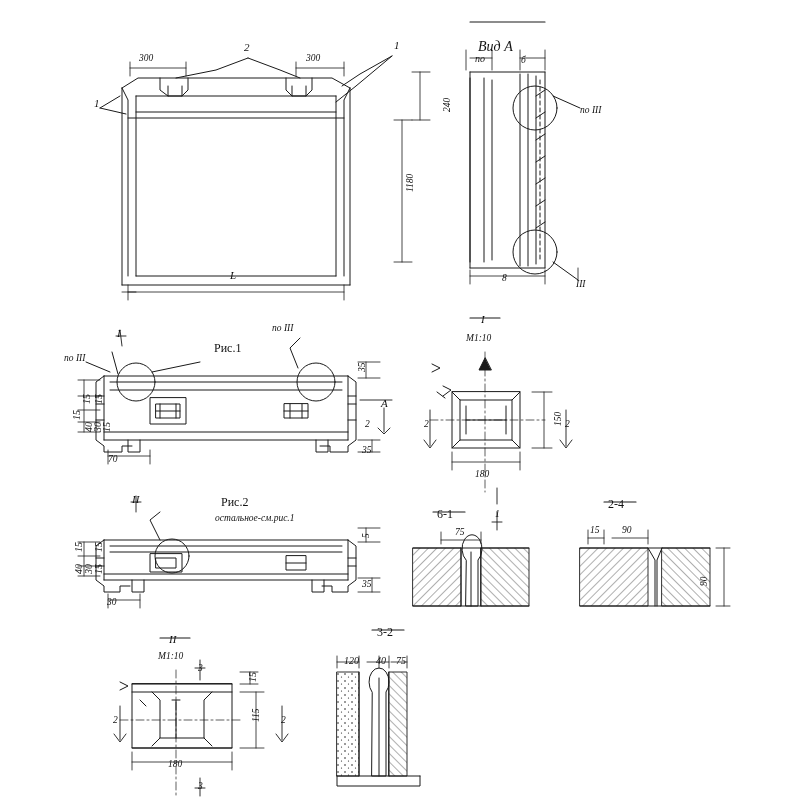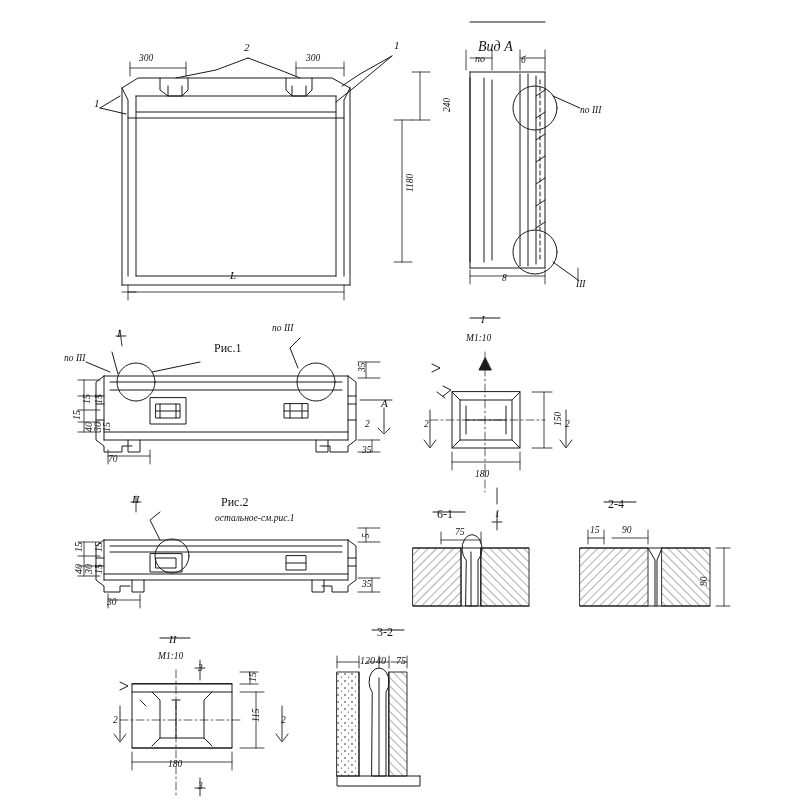--- a/index.html
+++ b/index.html
@@ -438,16 +438,16 @@
   <span class="lbl med" style="left:437px;top:508px;">6-1</span>
   <span class="lbl it sm" style="left:495px;top:510px;">1</span>
   <span class="lbl it sm" style="left:455px;top:528px;">75</span>
 
   <span class="lbl med" style="left:608px;top:498px;">2-4</span>
   <span class="lbl it sm" style="left:590px;top:526px;">15</span>
   <span class="lbl it sm" style="left:622px;top:526px;">90</span>
   <span class="lbl it sm rot r90" style="left:700px;top:586px;">90</span>
 
   <span class="lbl med" style="left:377px;top:626px;">3-2</span>
-  <span class="lbl it xs" style="left:360px;top:656px;">120</span>
+  <span class="lbl it xs" style="left:344px;top:656px;">120</span>
   <span class="lbl it xs" style="left:376px;top:656px;">40</span>
   <span class="lbl it xs" style="left:396px;top:656px;">75</span>
 </div>
 
 </body></html>

